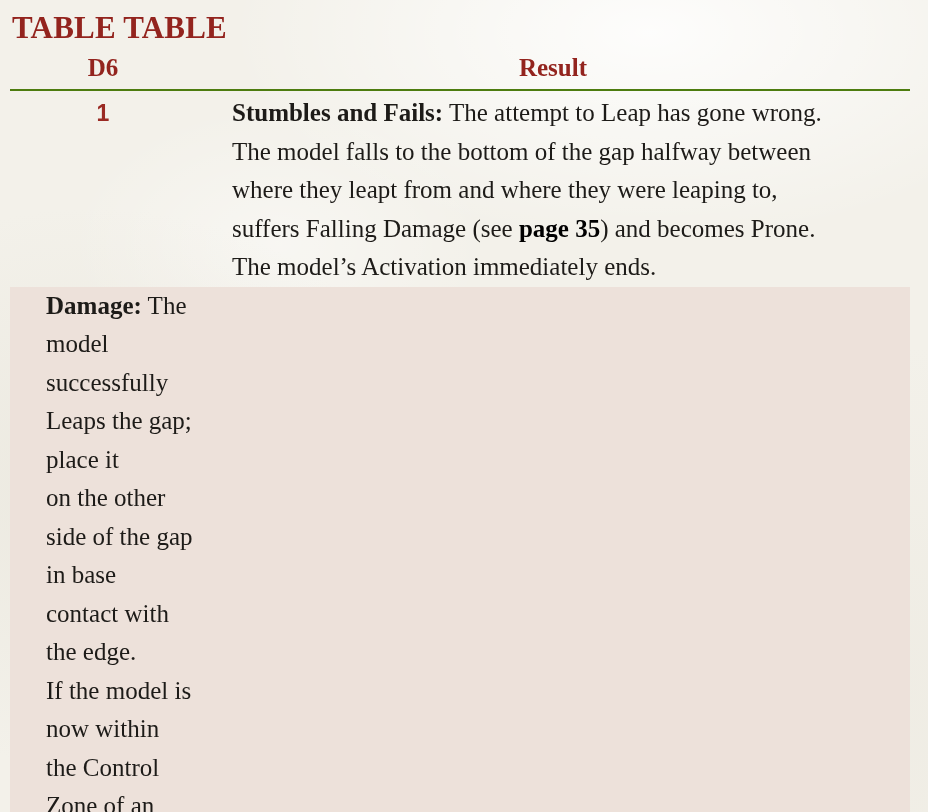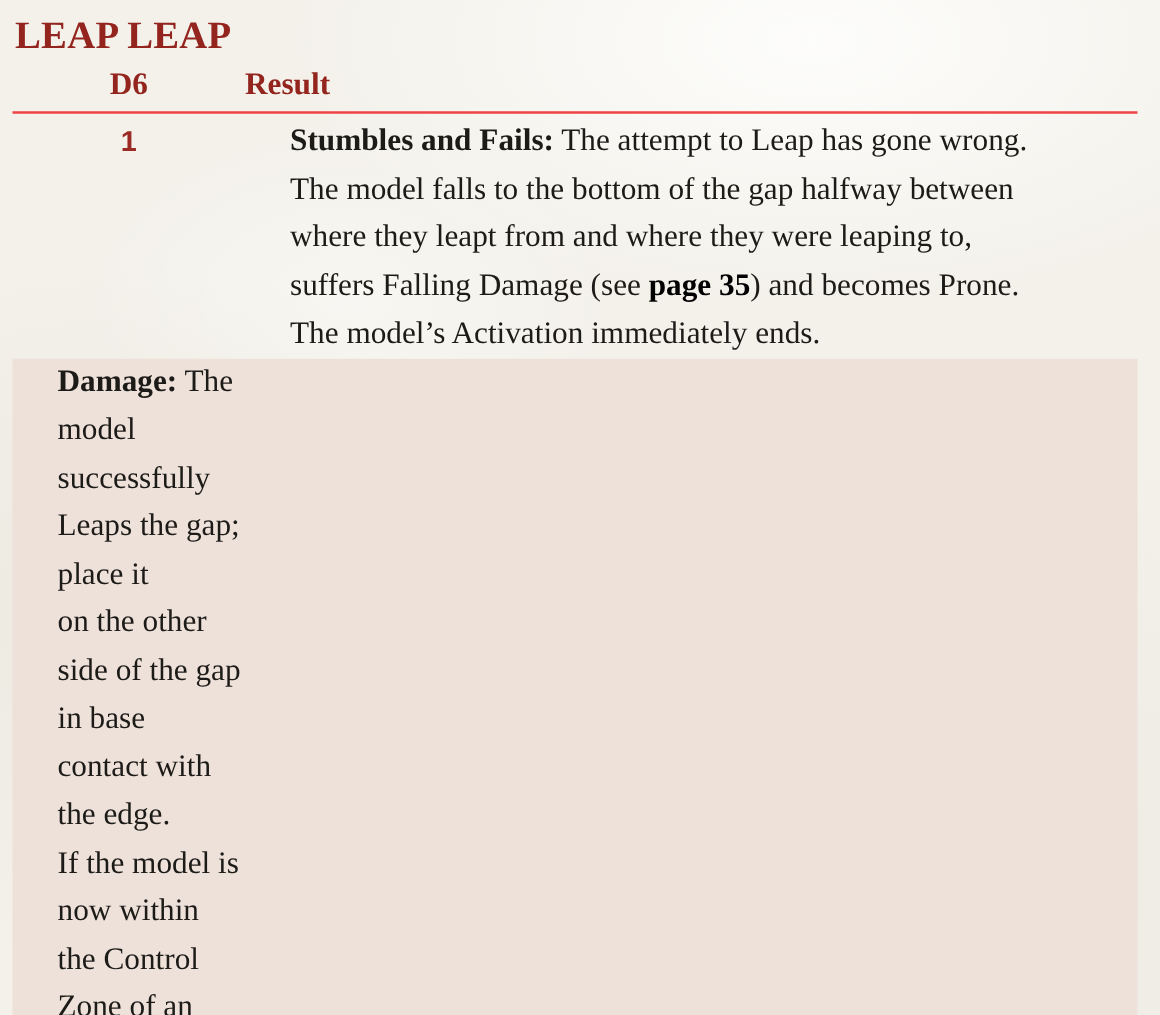--- a/index.html
+++ b/index.html
@@ -33,29 +33,29 @@
     color: #93241e;
   }
   .leap-table {
     width: 100%;
   }
   .thead {
     display: grid;
     grid-template-columns: 186px 1fr;
     align-items: baseline;
     padding-bottom: 7px;
-    border-bottom: 2px solid #ef4444;
+    border-bottom: 2px solid #4d7c0f;
   }
   .th {
     font-weight: 700;
     font-size: 25px;
     color: #93241e;
   }
   .th-d6 { text-align: center; }
-  .th-result { text-align: left; }
+  .th-result { text-align: center; }
   .tbody {
     padding-top: 3px;
   }
   .row {
     display: grid;
     grid-template-columns: 186px 1fr;
     align-items: start;
   }
   .row.highlight {
     background: #ede1da;
@@ -83,21 +83,21 @@
     font-weight: 700;
     text-decoration: none;
     cursor: pointer;
   }
 </style>
 </head>
 <body>
 
 <div class="page">
 
-  <h1 class="page-title">LEAP LEAP</h1>
+  <h1 class="page-title">TABLE TABLE</h1>
 
   <div class="leap-table">
 
     <div class="thead">
       <div class="th th-d6">D6</div>
       <div class="th th-result">Result</div>
     </div>
 
     <div class="tbody">
 

